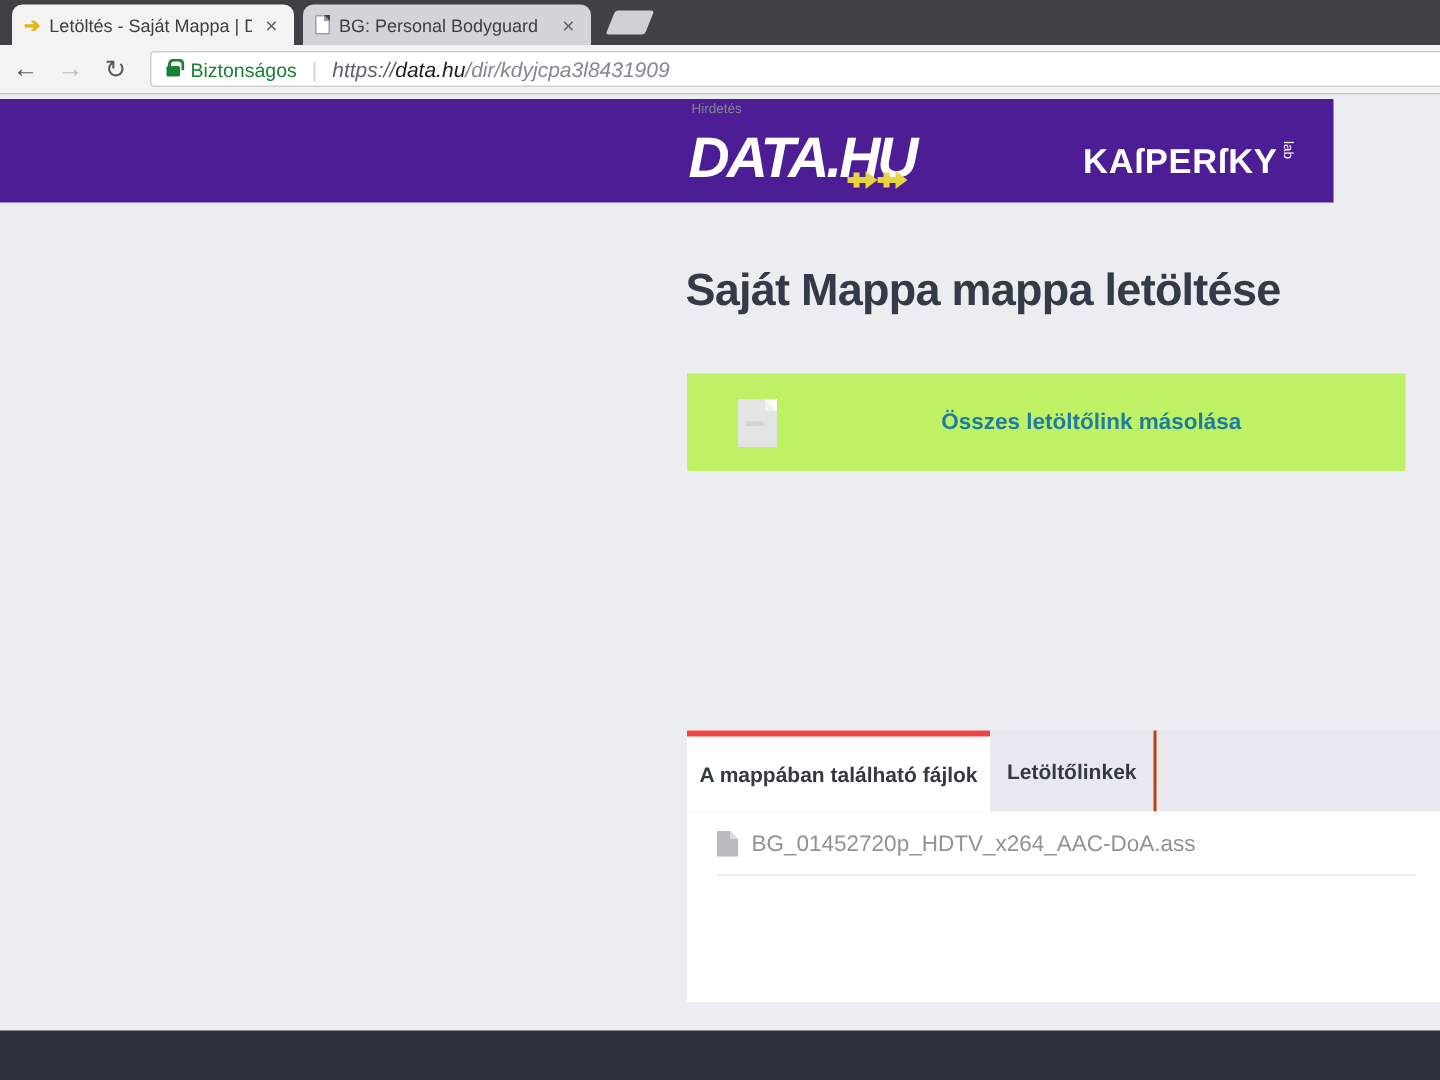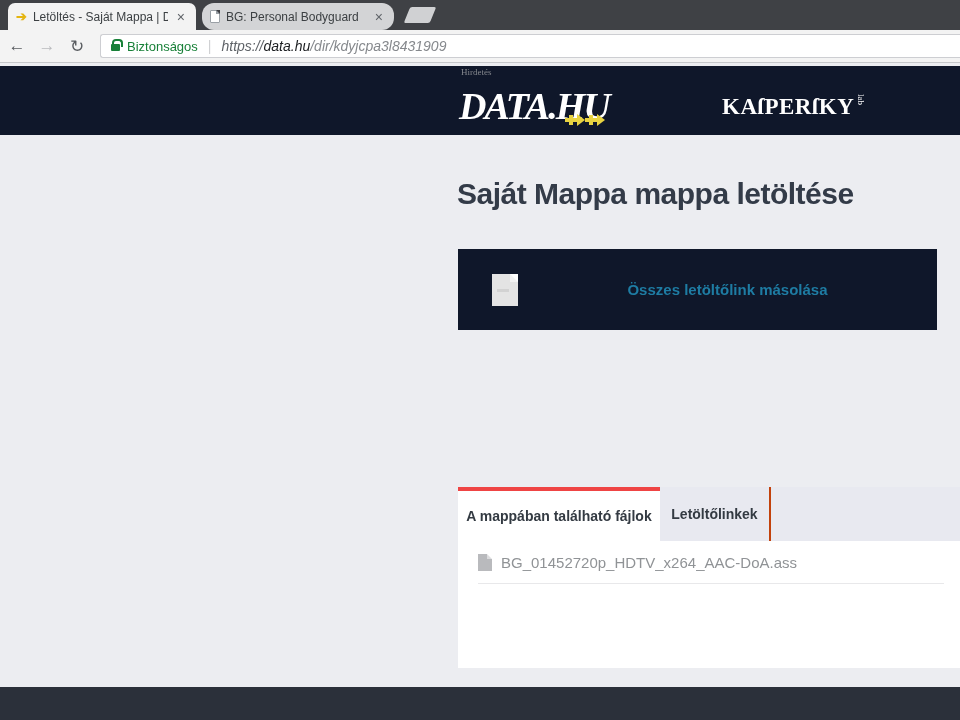--- a/index.html
+++ b/index.html
@@ -8,21 +8,21 @@
     position: relative;
     font-family: "Liberation Sans", sans-serif;
     background: #ecedf1;
     overflow: hidden;
   }
 
   
   .tabstrip { position:absolute; top:0; left:0; width:960px; height:30px; background:#3f4145; }
   .tab { position:absolute; top:3px; height:27px; display:flex; align-items:center; padding:0 8px; border-radius:7px 7px 0 0; }
   .tab.active { left:8px; width:188px; background:#f3f3f3; z-index:2; }
-  .tab.inactive { left:202px; width:192px; background:#d3d4d6;border-radius:12px; }
+  .tab.inactive { left:202px; width:192px; background:#d3d4d6; }
   .tab-title { font-size:12px; color:#3c4043; white-space:nowrap; overflow:hidden; flex:1; margin:0 6px; }
   .tab-close { font-size:14px; color:#5f6368; line-height:1; padding:2px 3px; cursor:default; }
   .favicon-arrow { color:#e5b510; font-size:13px; font-weight:bold; }
   .favicon-page { width:10px; height:13px; background:#fff; border:1px solid #9aa0a6; border-radius:1px; position:relative; }
   .favicon-page::before { content:""; position:absolute; right:-1px; top:-1px; border-left:4px solid #9aa0a6; border-top:4px solid #3f4145; }
   .newtab-btn { position:absolute; left:407px; top:7px; width:26px; height:16px; background:#d0d1d3; transform:skewX(-22deg); border-radius:2px; }
 
   .toolbar { position:absolute; top:30px; left:0; width:960px; height:33px; background:#f3f3f3; border-bottom:1px solid #c6c7ca; display:flex; align-items:center; }
   .nav-btn { width:26px; text-align:center; font-size:17px; color:#595c60; margin-left:4px; }
   .nav-btn.disabled { color:#b9babd; }
@@ -32,33 +32,33 @@
   .secure-label { color:#188038; font-size:13px; margin-right:10px; }
   .omni-sep { color:#d0d1d3; font-size:14px; margin-right:10px; }
   .url { font-size:14px; white-space:nowrap;font-style:italic; }
   .url .scheme { color:#5f6368; }
   .url .host { color:#1c1e21; }
   .url .path { color:#85888c; }
 
   
   .page { position:absolute; top:63px; left:0; width:960px; height:657px; background:#ecedf1; }
 
-  .ad-header { position:absolute; top:3px; left:0; width:960px; height:69px; background:#0f172a;font-family:Liberation Serif, serif; }
+  .ad-header { position:absolute; top:3px; left:0; width:889px; height:69px; background:#4c1d95; }
   .ad-label { position:absolute; left:461px; top:1px; font-size:9px; color:#84878d; }
   .datahu-logo { position:absolute; left:459px; top:21px; color:#ffffff; font-size:38px; line-height:38px; font-weight:bold; font-style:italic; letter-spacing:-2px; }
   .logo-arrows { position:absolute; left:565px; top:46px; display:flex; gap:7px; }
   .plus-arrow { position:relative; width:13px; height:4px; background:#e8d341; margin-top:6px; }
   .plus-arrow::before { content:""; position:absolute; left:4px; top:-3px; width:4px; height:10px; background:#e8d341; }
   .plus-arrow::after { content:""; position:absolute; right:-7px; top:-4px; border-left:8px solid #e8d341; border-top:6px solid transparent; border-bottom:6px solid transparent; }
   .kaspersky-logo { position:absolute; left:722px; top:28px; color:#ffffff; font-size:23px; font-weight:bold; letter-spacing:0.5px; display:flex; align-items:flex-start; }
   .kaspersky-lab { writing-mode:vertical-rl; font-size:9px; font-weight:normal; letter-spacing:0; margin-left:2px; height:20px; }
 
   .page-title { position:absolute; left:457px; top:114px; font-size:30px; font-weight:bold; color:#333b48; letter-spacing:-0.5px; }
 
-  .card-copy { position:absolute; left:458px; top:186px; width:479px; height:81px; background:#0f172a; display:flex; align-items:center; }
+  .card-copy { position:absolute; left:458px; top:186px; width:479px; height:65px; background:#bef264; display:flex; align-items:center; }
   .doc-icon-lg { width:26px; height:32px; background:#e4e4e4; position:relative; margin-left:34px; flex:0 0 auto; }
   .doc-icon-lg::before { content:""; position:absolute; right:0; top:0; border-left:8px solid #f2f2f2; border-top:8px solid #ffffff; }
   .doc-icon-lg::after { content:""; position:absolute; left:5px; top:15px; width:12px; height:3px; background:#d2d2d2; }
   .copy-link { flex:1; text-align:center; font-size:15px; font-weight:bold; color:#1e7ca3; cursor:pointer; }
 
   .card-desc { position:absolute; left:458px; top:289px; width:502px; height:118px; background:#ffffff; }
   .desc-label { position:absolute; left:20px; top:20px; font-size:13px; font-weight:bold; color:#75797d; }
   .desc-value { position:absolute; left:77px; top:52px; font-size:17px; font-style:italic; color:#87898c; }
 
   .tabbar { position:absolute; left:458px; top:424px; width:502px; height:54px; background:#e8e9f0; }

